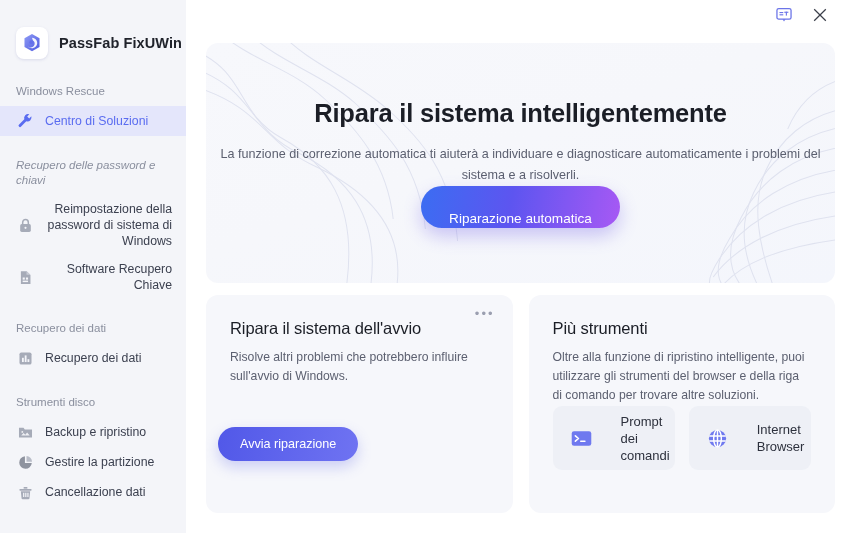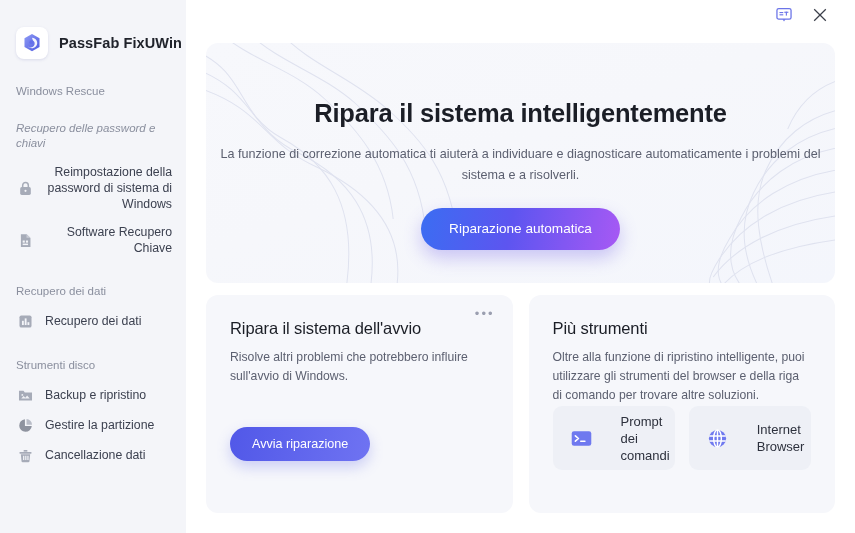--- a/index.html
+++ b/index.html
@@ -133,22 +133,21 @@
     position: relative;
     margin-top: 16px;
     width: 600px;
     text-align: center;
     font-size: 12.6px;
     line-height: 21px;
     color: #5c6070;
   }
   .btn-auto {
     position: relative;
-    margin-top: 22px;
-    padding: 0 28px;
+    padding: 12px 28px;
     height: 42px;
     line-height: 42px;
     border: none;
     border-radius: 21px;
     color: #ffffff;
     font-size: 13.6px;
     font-family: inherit;
     cursor: pointer;
     background: linear-gradient(100deg, #3b6df2 0%, #5d55f0 45%, #a759f4 100%);
     box-shadow: 0 8px 18px rgba(108,90,230,.33);
@@ -183,21 +182,21 @@
     position: absolute;
     top: 14px; right: 18px;
     letter-spacing: 2px;
     color: #9b9fb0;
     font-size: 13px;
     cursor: pointer;
     line-height: 10px;
   }
   .btn-start {
     position: absolute;
-    left: 24px; bottom: 52px;
+    left: 12px; bottom: 52px;
     padding: 0 22px;
     height: 34px;
     line-height: 34px;
     border: none;
     border-radius: 17px;
     color: #ffffff;
     font-size: 12.6px;
     font-family: inherit;
     cursor: pointer;
     background: linear-gradient(100deg, #5158e8 0%, #6f73f2 100%);
@@ -247,20 +246,28 @@
           </defs>
           <path d="M12 2.2 20.2 6.9v9.4L12 21l-8.2-4.7V6.9z" fill="url(#lg)"></path>
           <path d="M12 6.3a5.7 5.7 0 1 1-4.5 9.2 4.3 4.3 0 1 0 5.4-6.6" fill="#ffffff" opacity=".92"></path>
           <circle cx="11.3" cy="11.1" r="2.1" fill="#6470ea"></circle>
         </svg>
       </div>
       <span class="brand-name">PassFab FixUWin</span>
     </div>
 
     <div class="sec-title">Windows Rescue</div>
+    <div class="nav-item active">
+      <span class="ico">
+        <svg width="17" height="17" viewBox="0 0 24 24" aria-hidden="true">
+          <path d="M20.2 4.6a5.6 5.6 0 0 1-7.1 7.1l-7.3 7.3a2 2 0 1 1-2.8-2.8l7.3-7.3a5.6 5.6 0 0 1 7.1-7.1l-3 3 2.8 2.8z" fill="#5a6cf0"></path>
+        </svg>
+      </span>
+      <span class="lbl">Centro di Soluzioni</span>
+    </div>
 
     <div class="sec-title wrap">Recupero delle password e chiavi</div>
     <div class="nav-item multiline">
       <span class="ico">
         <svg width="17" height="17" viewBox="0 0 24 24" aria-hidden="true">
           <rect x="4.5" y="10" width="15" height="11" rx="2.2" fill="#a6abb8"></rect>
           <path d="M8 10V7.6a4 4 0 0 1 8 0V10" fill="none" stroke="#a6abb8" stroke-width="2.1"></path>
           <circle cx="12" cy="15.3" r="1.5" fill="#f4f5f9"></circle>
         </svg>
       </span>

